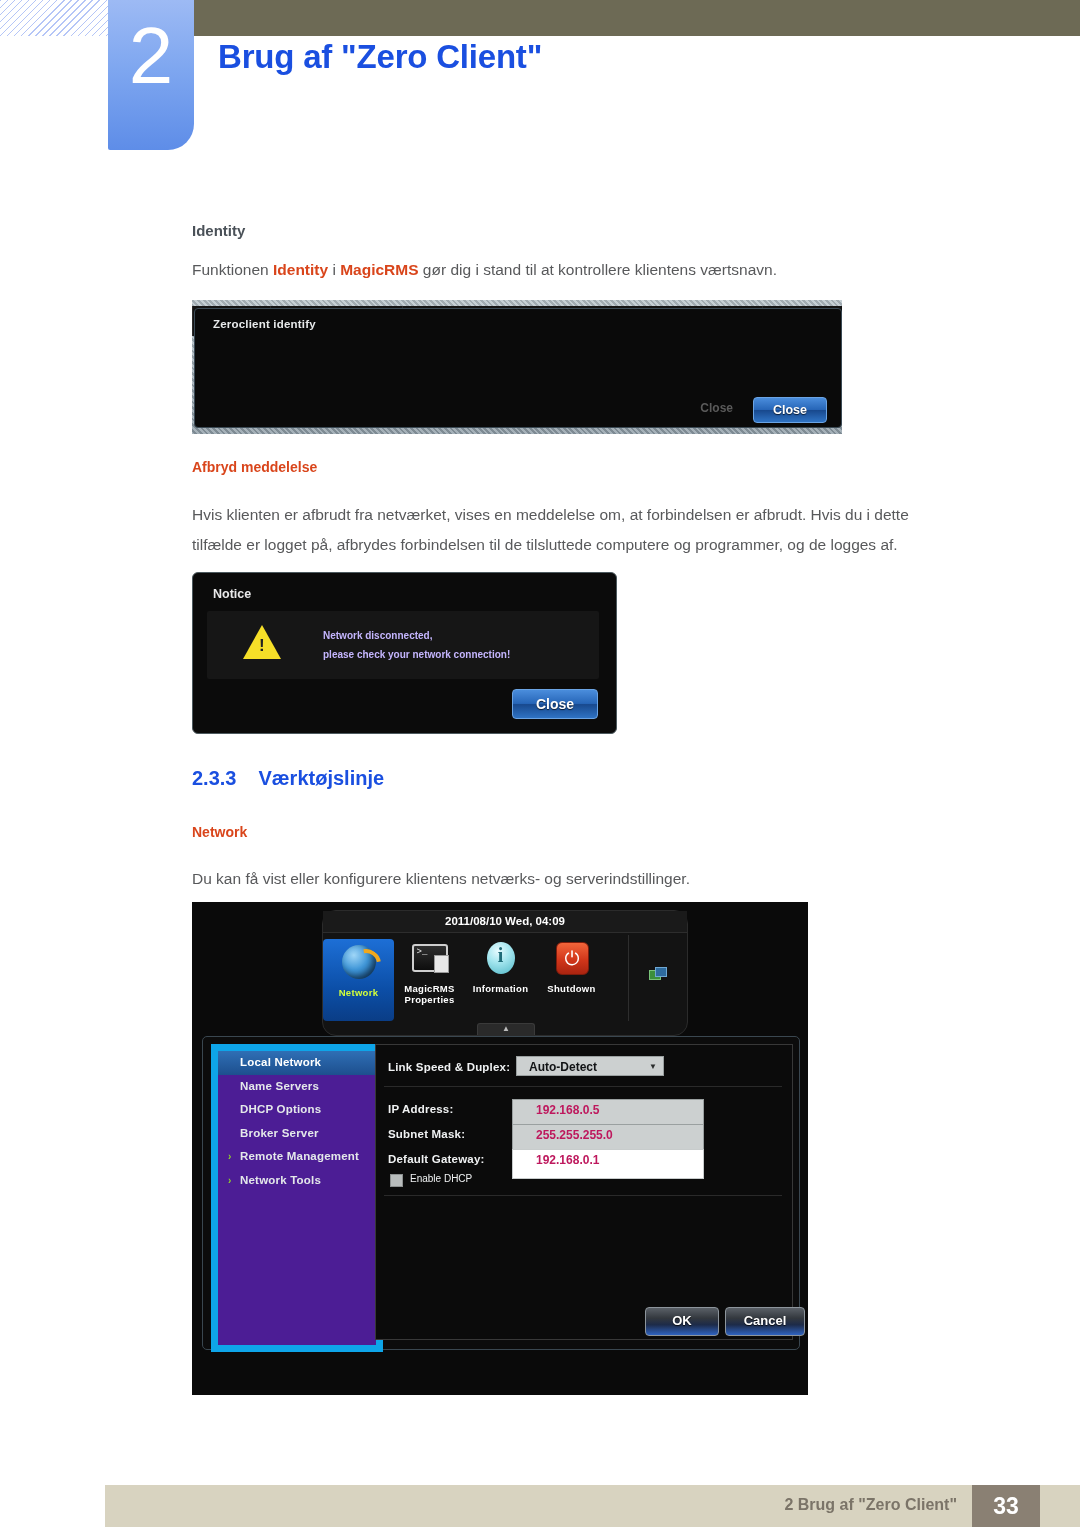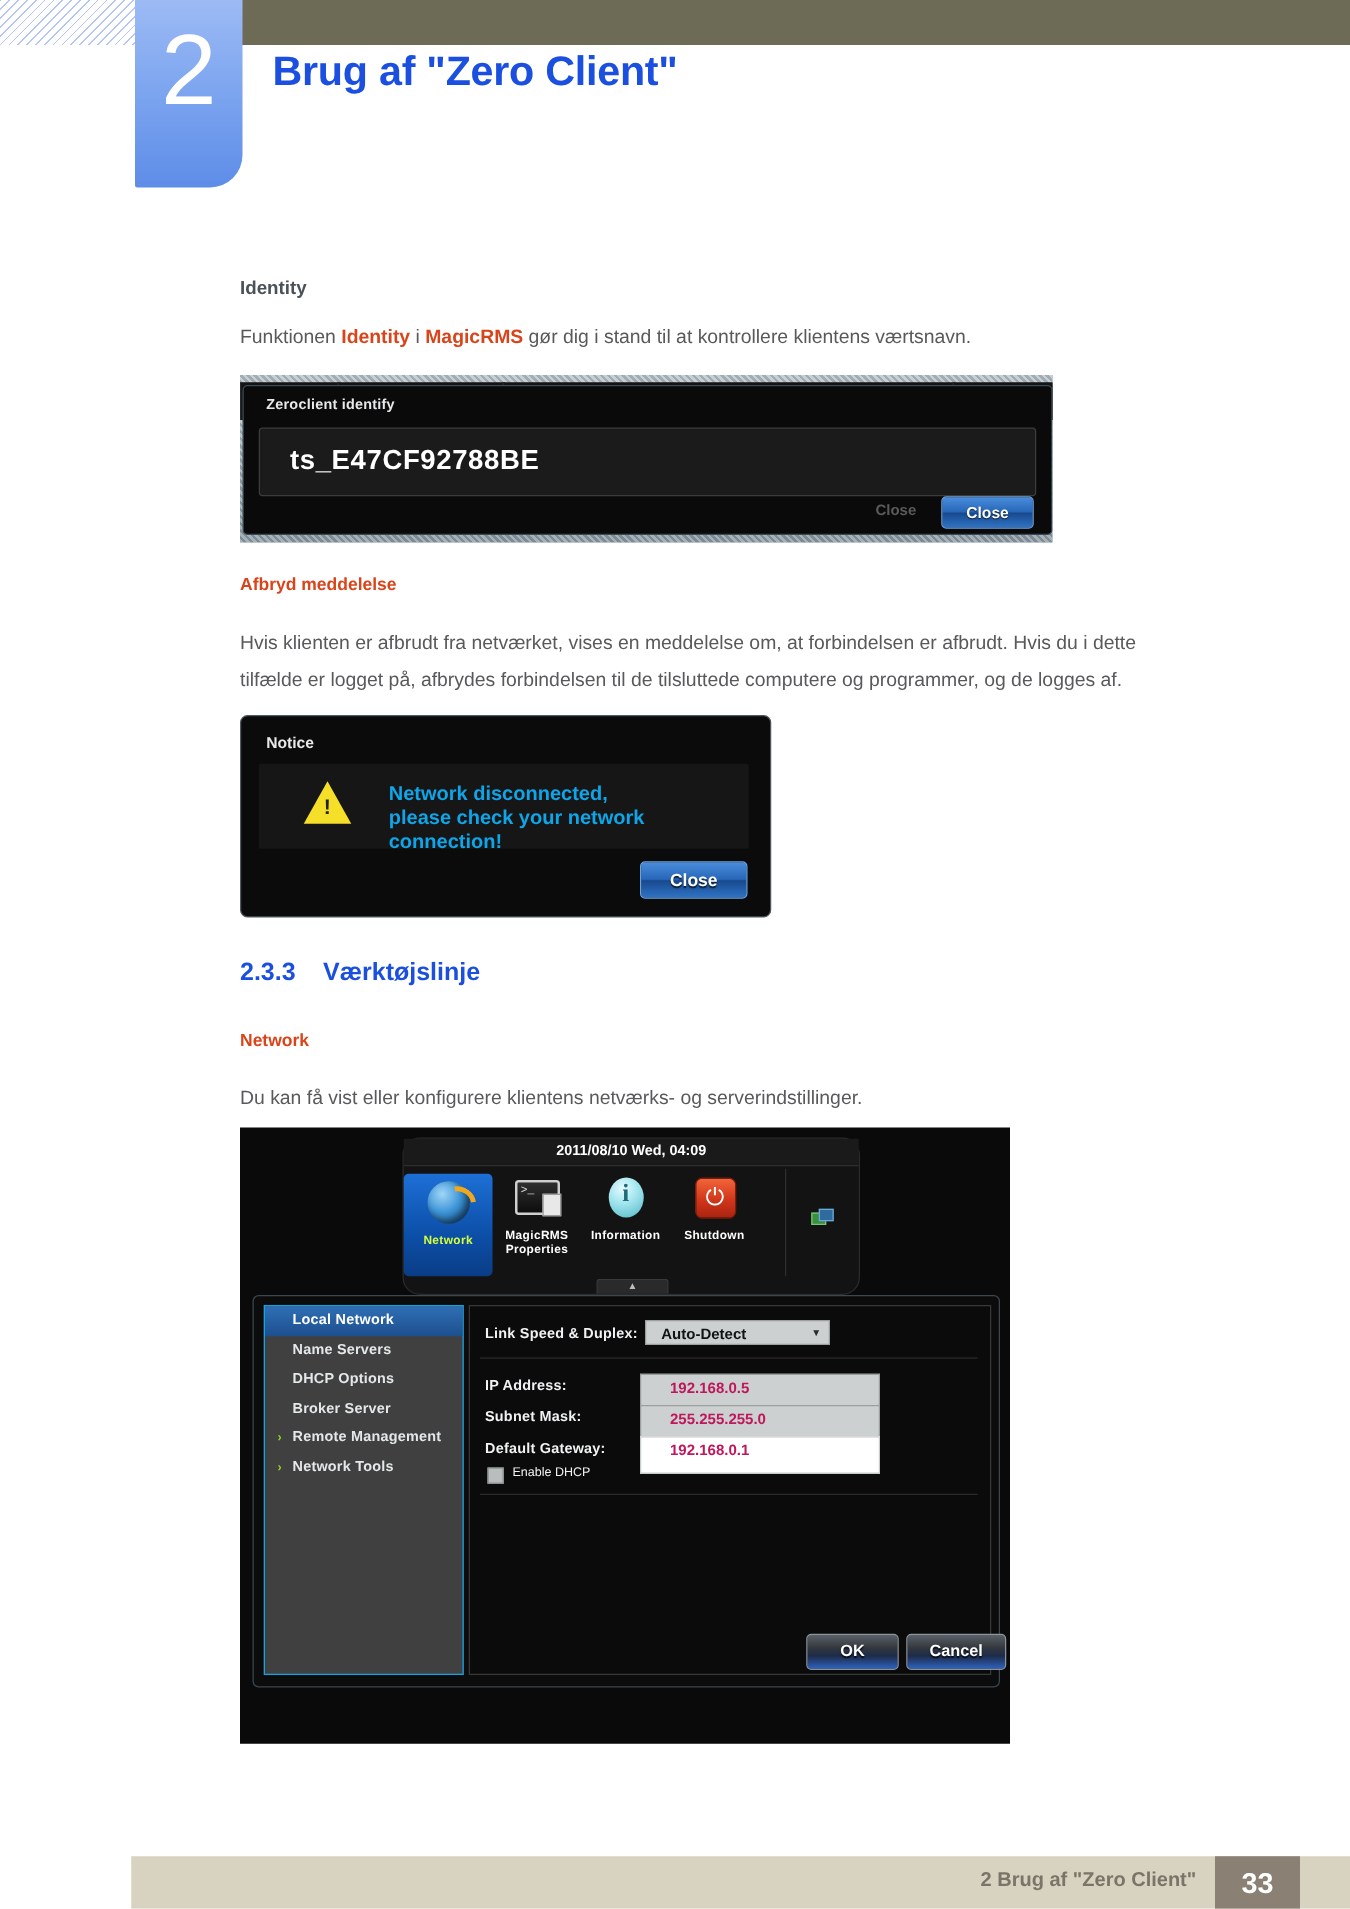--- a/index.html
+++ b/index.html
@@ -185,22 +185,22 @@
     width: 0; height: 0;
     border-left: 19px solid transparent;
     border-right: 19px solid transparent;
     border-bottom: 34px solid #f6df28;
   }
   .nt-warn-bang {
     position: absolute; left: 52px; top: 26px;
     color: #222; font-size: 17px; font-weight: bold; line-height: 17px;
   }
   .nt-msg {
-    position: absolute; left: 104px; top: 15px;
-    color: #0ea5e9; font-size: 16px; font-weight: bold;
+    position: absolute; left: 116px; top: 15px;
+    color: #c4b5fd; font-size: 10px; font-weight: bold;
     line-height: 19px;
   }
   .nt-close {
     position: absolute; right: 18px; bottom: 14px;
     width: 84px; height: 28px; line-height: 28px;
     font-size: 14px;
   }
 
   
   #shot-network {
@@ -330,22 +330,22 @@
     position: absolute;
     left: 10px; top: 134px;
     width: 596px; height: 312px;
     background: #0c0c0c;
     border: 1px solid #3a4750;
     border-radius: 5px;
   }
   .panel-left {
     position: absolute; left: 8px; top: 7px;
     width: 158px; height: 294px;
-    background: #404040;
-    border: 1px solid #0ea5e9;
+    background: #4c1d95;
+    border: 7px solid #0ea5e9;
   }
   .nav-item {
     position: relative;
     height: 23.5px;
     line-height: 23.5px;
     color: #e4e8ea;
     font-size: 11.5px;
     font-weight: bold;
     padding-left: 22px;
     letter-spacing: 0.2px;
@@ -473,23 +473,20 @@
 <div id="shot-identity">
   <div class="bg-noise"></div>
   <div class="strip-top">
     <div class="tile" style="left:0px;  width:78px;"></div>
     <div class="tile" style="left:78px; width:132px;"></div>
     <div class="tile" style="left:210px;width:360px;"></div>
     <div class="tile" style="left:570px;width:80px;"></div>
   </div>
   <div class="zi-dialog">
     <div class="zi-title">Zeroclient identify</div>
-    <div class="zi-field">
-      <div class="zi-value">ts_E47CF92788BE</div>
-    </div>
     <div class="zi-ghost">Close</div>
     <div class="btn-glass-blue zi-close">Close</div>
   </div>
 </div>
 
 <div class="sub-head-orange" style="left:192px; top:459px;">Afbryd meddelelse</div>
 <div class="para" style="left:192px; top:500px; width:830px;">Hvis klienten er afbrudt fra netværket, vises en meddelelse om, at forbindelsen er afbrudt. Hvis du i dette</div>
 <div class="para" style="left:192px; top:530px; width:830px;">tilfælde er logget på, afbrydes forbindelsen til de tilsluttede computere og programmer, og de logges af.</div>
 
 <div id="shot-notice">

